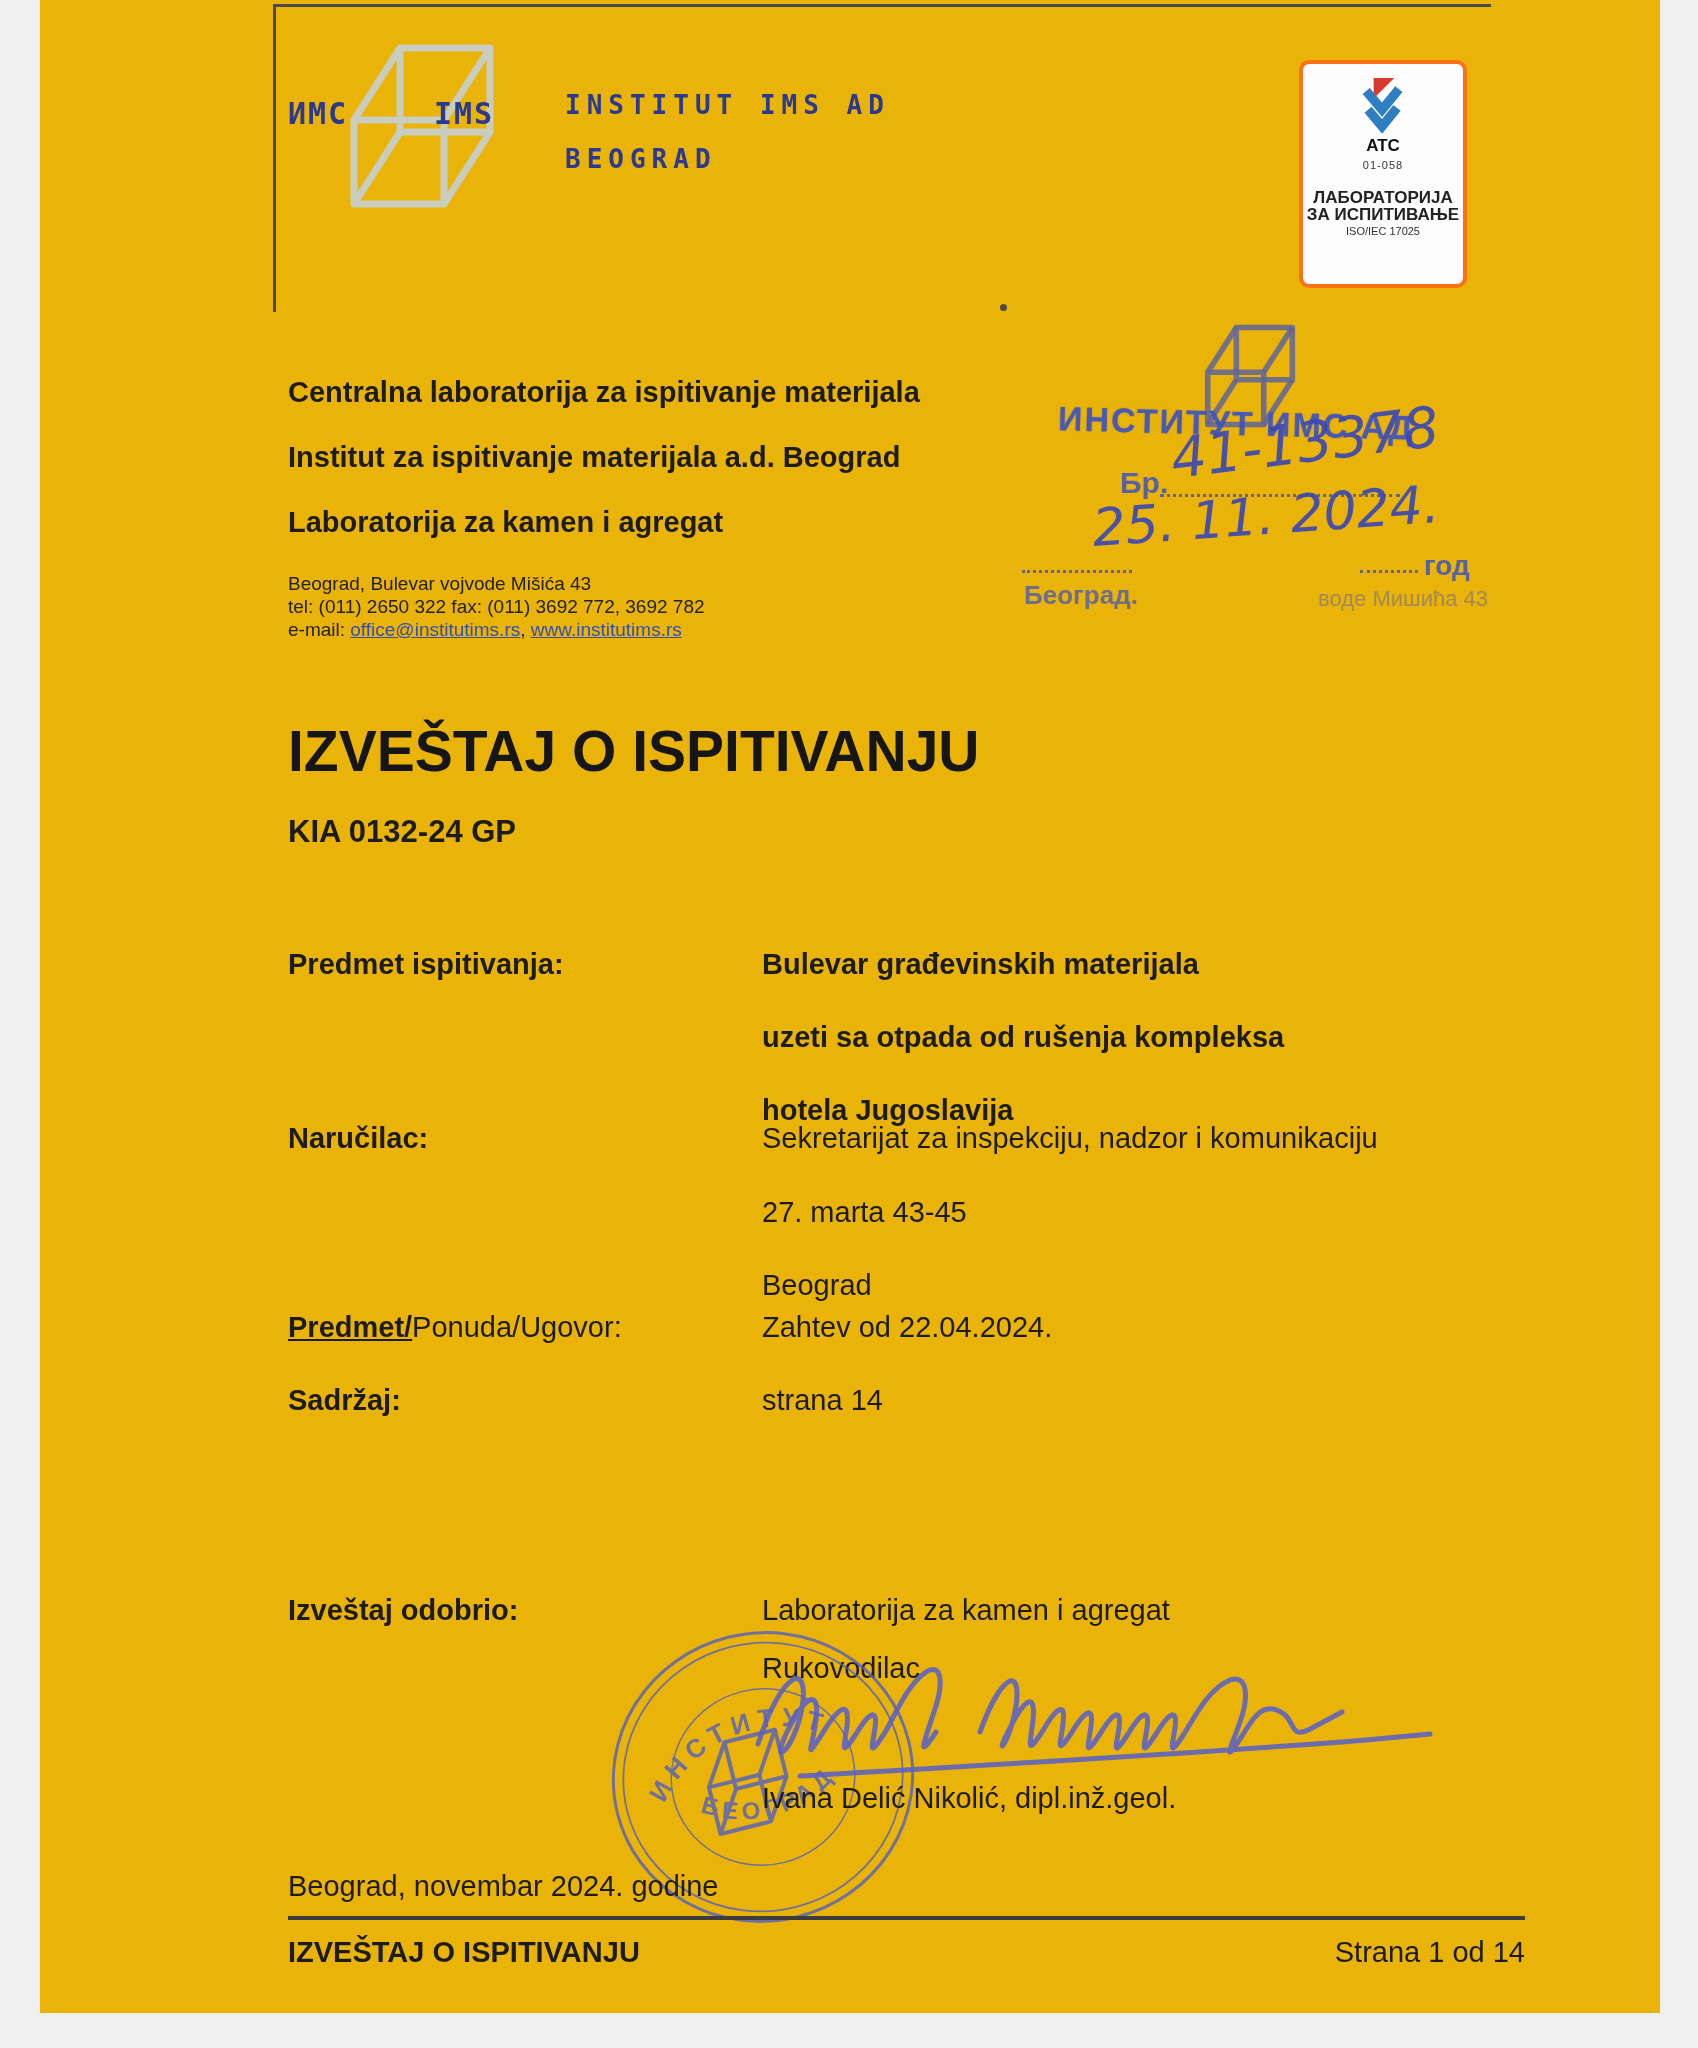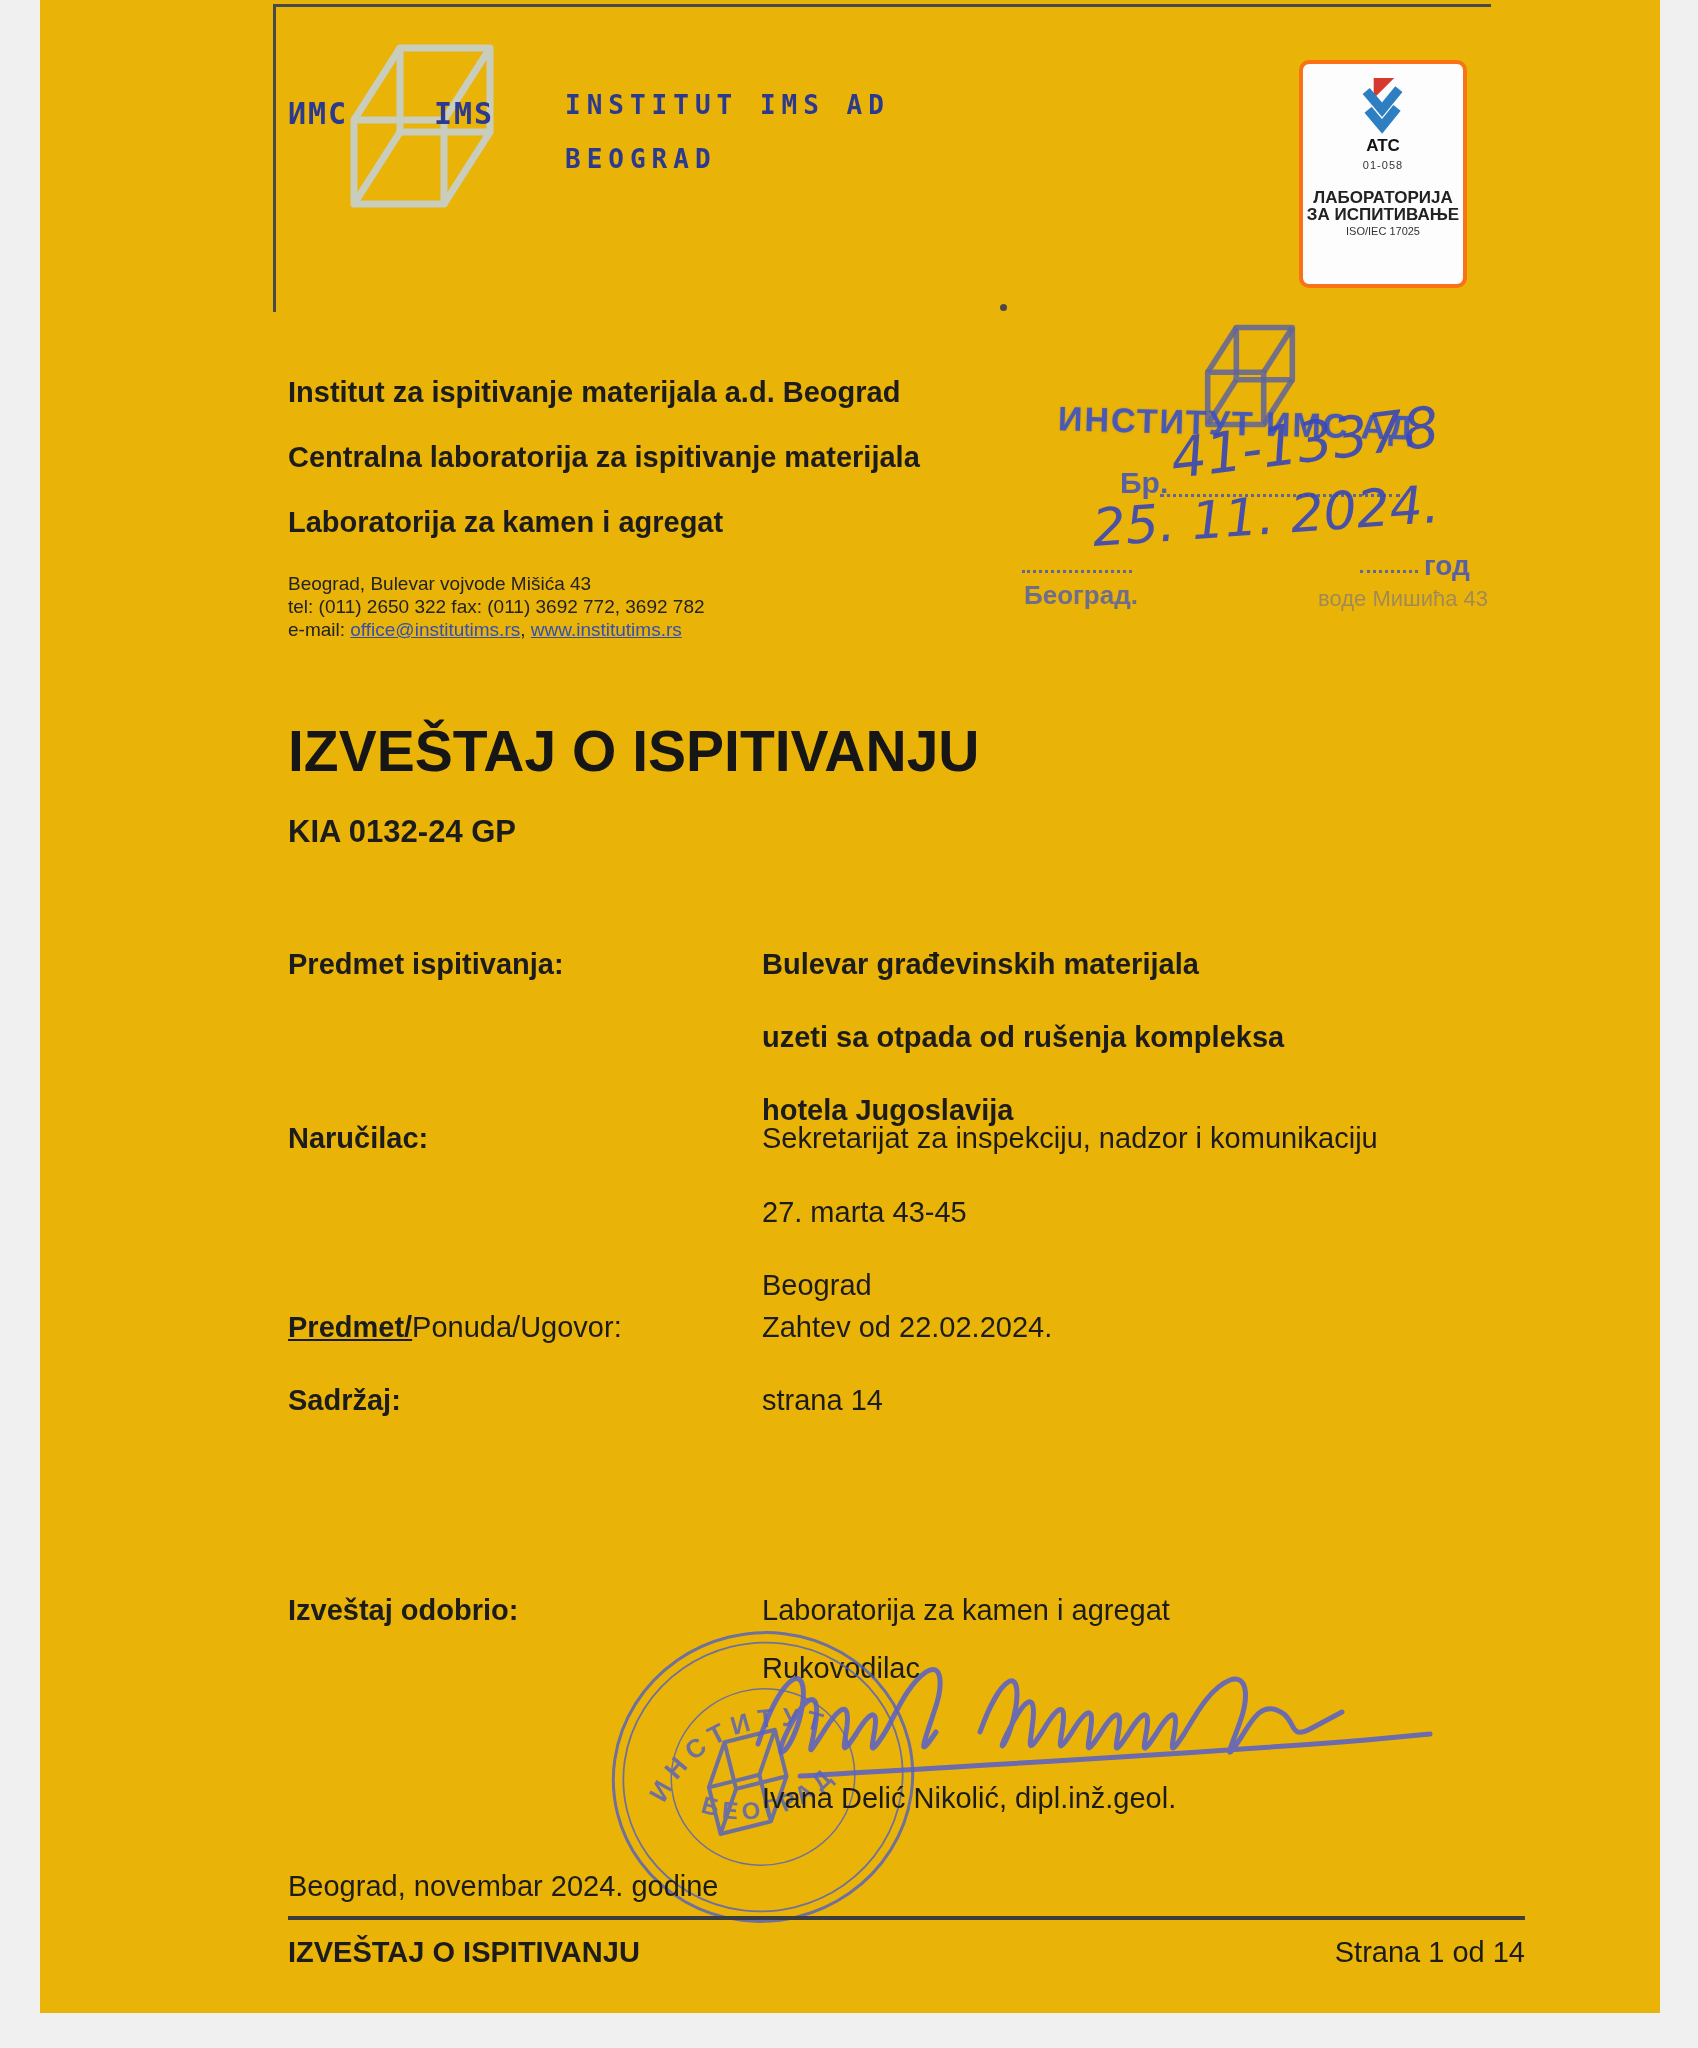--- a/index.html
+++ b/index.html
@@ -89,22 +89,22 @@
     <div class="lab">
       <div>ЛАБОРАТОРИЈА</div>
       <div>ЗА ИСПИТИВАЊЕ</div>
     </div>
     <div class="iso">ISO/IEC 17025</div>
   </div>
 
   <div class="abs dot" style="left:960px;top:304px;"></div>
 
   <div class="abs" style="left:248px;top:360px;">
+    <div class="addr-bold">Centralna laboratorija za ispitivanje materijala</div>
     <div class="addr-bold">Institut za ispitivanje materijala a.d. Beograd</div>
-    <div class="addr-bold">Centralna laboratorija za ispitivanje materijala</div>
     <div class="addr-bold">Laboratorija za kamen i agregat</div>
     <div style="height:17px;"></div>
     <div class="addr-small">Beograd, Bulevar vojvode Mišića 43</div>
     <div class="addr-small">tel: (011) 2650 322 fax: (011) 3692 772, 3692 782</div>
     <div class="addr-small"><span>e-mail: </span><span class="lnk">office@institutims.rs</span><span>,  </span><span class="lnk">www.institutims.rs</span></div>
   </div>
 
   <div class="abs stamp" style="left:980px;top:318px;width:490px;height:290px;">
     <div class="abs" style="left:175px;top:2px;opacity:.8;">
       <svg width="110" height="112" viewBox="0 0 160 180" fill="none" stroke="rgba(62,82,190,0.85)" stroke-width="9" stroke-linejoin="round">
@@ -135,21 +135,21 @@
   <div class="abs val-b" style="left:722px;top:948px;">Bulevar građevinskih materijala</div>
   <div class="abs val-b" style="left:722px;top:1021px;">uzeti sa otpada od rušenja kompleksa</div>
   <div class="abs val-b" style="left:722px;top:1094px;">hotela Jugoslavija</div>
 
   <div class="abs lbl" style="left:248px;top:1122px;">Naručilac:</div>
   <div class="abs val" style="left:722px;top:1122px;">Sekretarijat za inspekciju, nadzor i komunikaciju</div>
   <div class="abs val" style="left:722px;top:1196px;">27. marta 43-45</div>
   <div class="abs val" style="left:722px;top:1269px;">Beograd</div>
 
   <div class="abs lbl" style="left:248px;top:1311px;"><span class="u">Predmet/</span><span class="reg">Ponuda/Ugovor:</span></div>
-  <div class="abs val" style="left:722px;top:1311px;">Zahtev od 22.02.2024.</div>
+  <div class="abs val" style="left:722px;top:1311px;">Zahtev od 22.04.2024.</div>
 
   <div class="abs lbl" style="left:248px;top:1384px;">Sadržaj:</div>
   <div class="abs val" style="left:722px;top:1384px;">strana 14</div>
 
   <div class="abs lbl" style="left:248px;top:1594px;">Izveštaj odobrio:</div>
   <div class="abs val" style="left:722px;top:1594px;">Laboratorija za kamen i agregat</div>
   <div class="abs val" style="left:722px;top:1652px;">Rukovodilac</div>
 
   <div class="abs" style="left:556px;top:1622px;opacity:.78;">
     <svg width="334" height="310" viewBox="0 0 334 310" style="transform:rotate(-14deg);">

